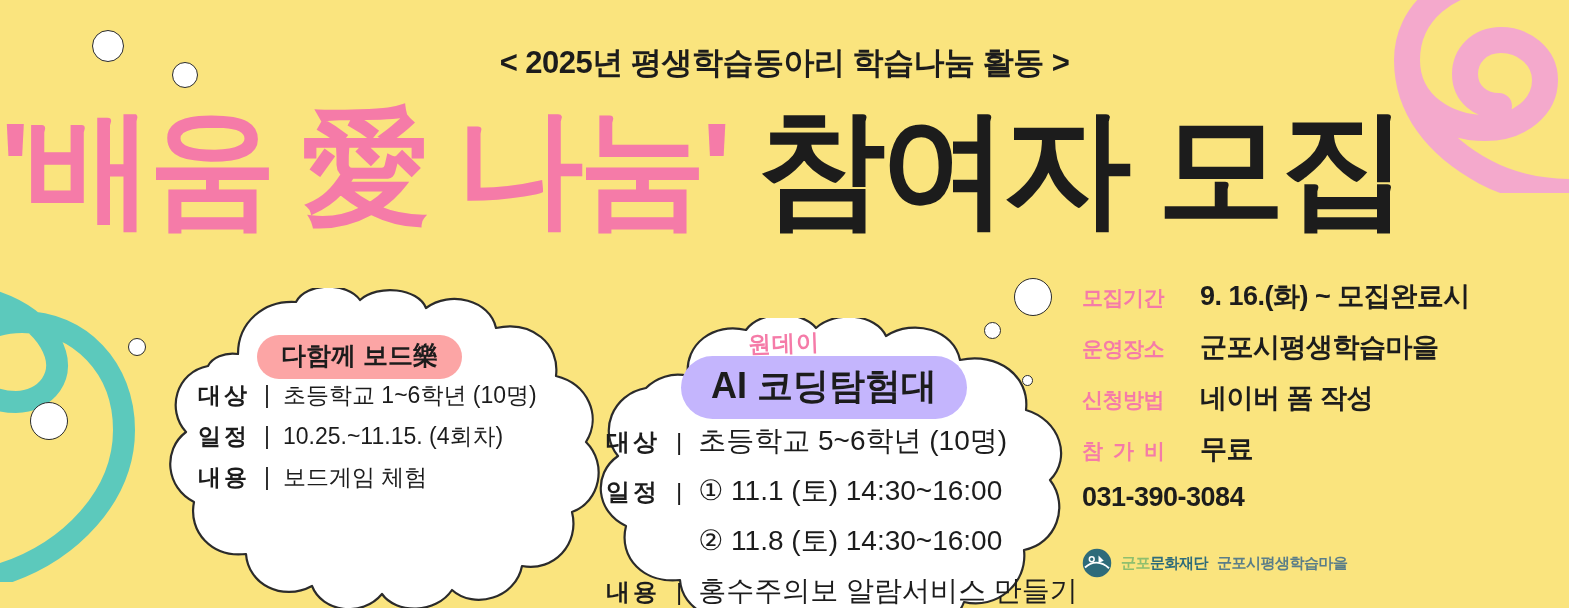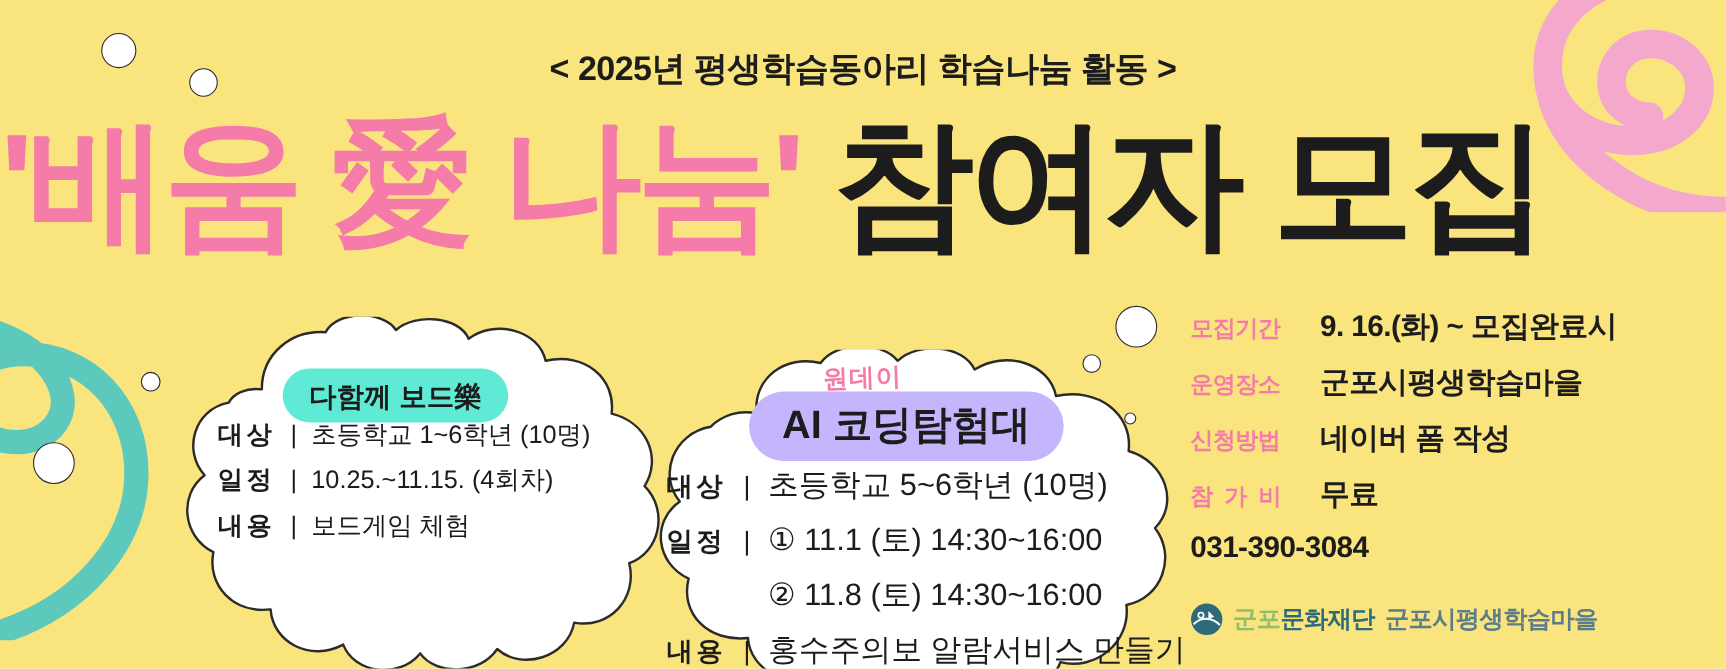--- a/index.html
+++ b/index.html
@@ -55,23 +55,23 @@
 
   .pill {
     display:inline-block;
     border-radius:999px;
     font-weight:700; color:#1c1c1c;
     white-space:nowrap;
     text-align:center;
   }
   #pill-left {
     position:absolute; left:107px; top:47px;
-    background:#5eead4;
+    background:#fca5a5;
     font-size:25px;
-    padding:9px 24px 7px;
+    padding:4px 24px 7px;
   }
   #pill-mid {
     position:absolute; left:113px; top:38px;
     background:#c4b5fd;
     font-size:36px;
     padding:6px 30px 8px;
   }
   #oneday {
     position:absolute; left:180px; top:10px;
     color:#F57BA8; font-size:23px; font-weight:700;
@@ -103,21 +103,21 @@
   .inforow .k {
     color:#F57BA8; font-weight:700; font-size:21px;
     width:118px; letter-spacing:-0.5px;
   }
   .inforow.spaced .k { letter-spacing:10px; }
   .inforow .v { color:#1c1c1c; font-weight:700; font-size:27px; letter-spacing:-0.5px; }
 
   
   #logo { position:absolute; left:1082px; top:548px; display:flex; align-items:center; }
   #logo-mark { width:30px; height:30px; margin-right:9px; }
-  .logo-text { font-size:22px; font-weight:700; letter-spacing:-0.5px; }
+  .logo-text { font-size:15px; font-weight:700; letter-spacing:-0.5px; }
   .lt-green { color:#8FBF6E; }
   .lt-dark  { color:#2e6b7a; }
   .lt-gray  { color:#5a7d88; margin-left:9px; }
 </style>
 </head>
 <body>
 
 <div id="poster">
 
   <div class="deco" id="swirl-tr">

